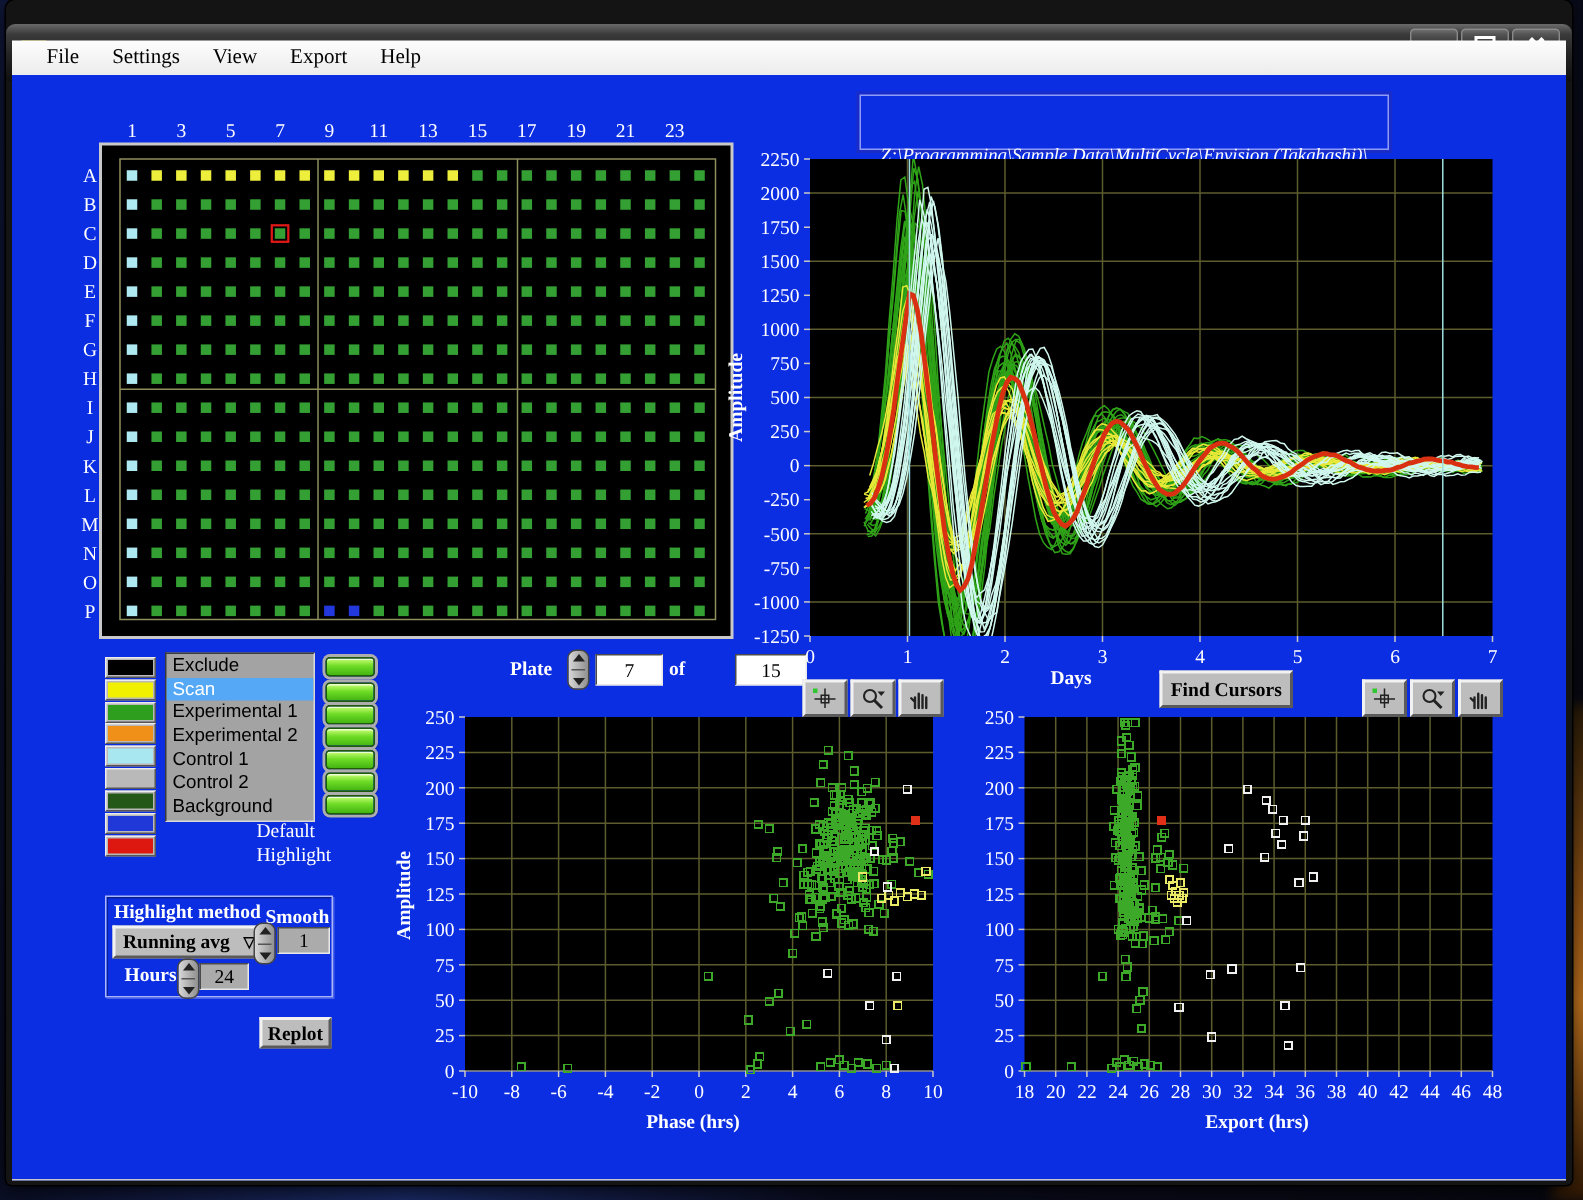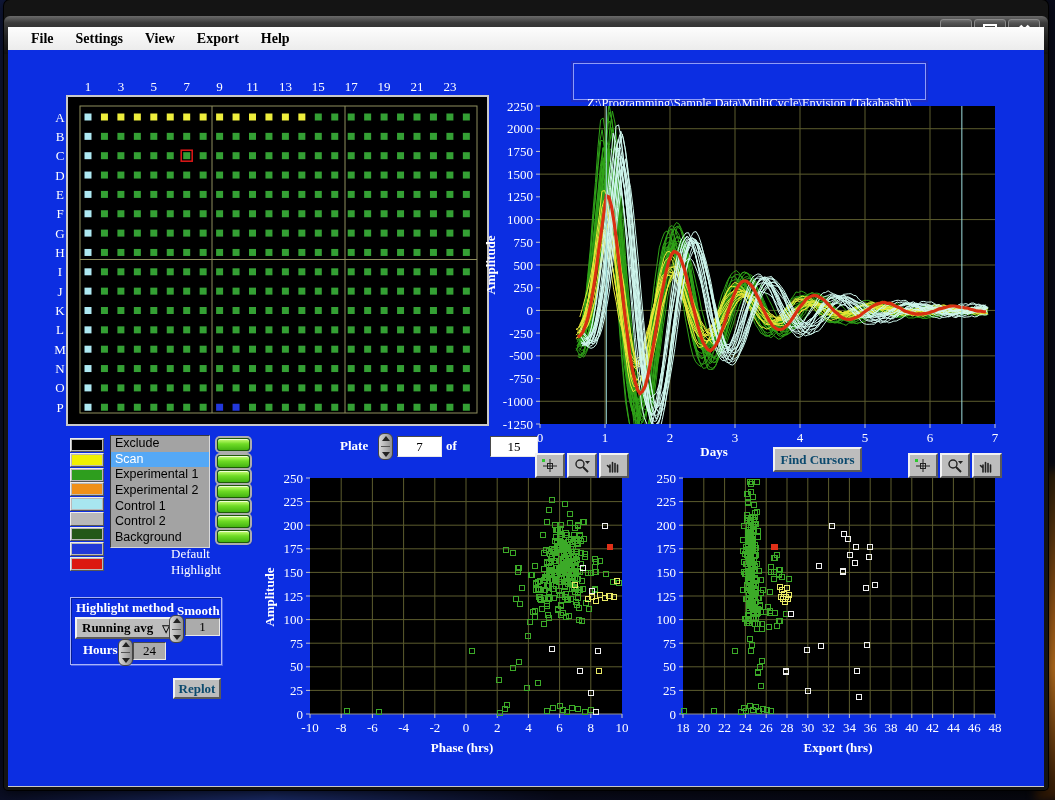--- a/index.html
+++ b/index.html
@@ -14,26 +14,26 @@
   .title-icon:before{content:"";position:absolute;left:4px;top:3px;border-left:7px solid #f0e020;border-top:4px solid transparent;border-bottom:4px solid transparent;}
   .title-text{color:#fff;font-family:"Liberation Sans",sans-serif;font-size:13px;text-shadow:0 1px 2px #000;}
   .winbtns{position:absolute;right:8px;top:3px;display:flex;gap:2px;}
   .wbtn{width:30px;height:19px;border:1px solid #8a8a8a;border-radius:3px;background:linear-gradient(rgba(255,255,255,.18),rgba(255,255,255,.04) 45%,rgba(0,0,0,.25));display:flex;align-items:center;justify-content:center;position:relative;}
   .g-min{width:11px;height:3px;background:#fff;margin-top:7px;}
   .g-max{width:10px;height:8px;border:2px solid #fff;}
   .g-close{position:relative;width:12px;height:12px;}
   .g-close:before,.g-close:after{content:"";position:absolute;left:5px;top:0;width:3px;height:12px;background:#fff;}
   .g-close:before{transform:rotate(45deg);} .g-close:after{transform:rotate(-45deg);}
   .menubar{position:absolute;left:4px;top:27px;right:4px;height:23px;background:linear-gradient(#fdfdfd,#ececec);border-bottom:1px solid #9a9a9a;display:flex;align-items:center;padding-left:12px;}
-  .menu-item{font-size:14px;color:#000;padding:12px 11px;cursor:default;font-weight:bold;}
+  .menu-item{font-size:14px;color:#000;padding:12px 11px;cursor:default;}
   
   .panel{position:absolute;left:4px;top:50px;width:1036px;height:736px;background:#0c2ee2;border-bottom:1px solid #c8c8c8;overflow:hidden;}
   .abs{position:absolute;}
   .wlabel{color:#fff;font-size:13px;font-weight:600;white-space:nowrap;}
-  .btn3d{background:#bdbdbd;border:2px solid;border-color:#f2f2f2 #5a5a5a #5a5a5a #f2f2f2;color:#0c4a6e;font-family:"Liberation Serif",serif;font-size:13px;font-weight:600;display:flex;align-items:center;justify-content:center;}
+  .btn3d{background:#bdbdbd;border:2px solid;border-color:#f2f2f2 #5a5a5a #5a5a5a #f2f2f2;color:#000000;font-family:"Liberation Serif",serif;font-size:13px;font-weight:600;display:flex;align-items:center;justify-content:center;}
   .valbox{background:#ababab;border:1px solid;border-color:#4a4a4a #e8e8e8 #e8e8e8 #4a4a4a;font-size:13px;color:#000;display:flex;align-items:center;justify-content:center;}
   .valbox.white{background:#fff;}
   .spinner{width:13px;background:linear-gradient(90deg,#d8d8d8,#8f8f8f);border:1px solid #444;border-radius:6px;display:flex;flex-direction:column;align-items:center;justify-content:space-between;padding:2px 0;}
   .spin-up{width:0;height:0;border-left:4px solid transparent;border-right:4px solid transparent;border-bottom:5px solid #222;}
   .spin-dn{width:0;height:0;border-left:4px solid transparent;border-right:4px solid transparent;border-top:5px solid #222;}
   .spin-mid{width:9px;height:1px;background:#555;}
   .dropdown{background:#bdbdbd;border:2px solid;border-color:#f2f2f2 #5a5a5a #5a5a5a #f2f2f2;display:flex;align-items:center;justify-content:space-between;padding:0 5px;font-size:13px;font-weight:600;color:#000;}
   .groupbox{border:1px solid #aab4f8;box-shadow:inset 1px 1px 0 rgba(0,0,0,.35),1px 1px 0 rgba(255,255,255,.25);}
   .listbox{background:#a3a3a3;border:1px solid;border-color:#3a3a3a #d8d8d8 #d8d8d8 #3a3a3a;font-family:"Liberation Sans",sans-serif;font-size:12.5px;color:#000;overflow:hidden;}
   .lrow{height:15.7px;line-height:15.7px;padding-left:4px;white-space:nowrap;}
@@ -542,21 +542,21 @@
     <div class="abs valbox" style="left:177px;top:568px;width:33px;height:16px;">1</div>
     <div class="abs wlabel" style="left:75px;top:592px;">Hours</div>
     <div class="abs spinner" style="left:110px;top:589px;height:21px;">
       <span class="spin-up"></span>
         <span class="spin-mid"></span>
         <span class="spin-dn"></span>
     </div>
     <div class="abs valbox" style="left:125px;top:592px;width:31px;height:16px;">24</div>
     <div class="abs btn3d" style="left:165px;top:628px;width:44px;height:17px;">Replot</div>
 
-    <div class="abs titlebox" style="left:565px;top:13px;width:338px;height:33px;">
+    <div class="abs titlebox" style="left:565px;top:13px;width:338px;height:33px;font-style:italic;">
       <div>Z:\Programming\Sample Data\MultiCycle\Envision (Takahashi)\</div>
       <div>142814  35.csv</div>
     </div>
     <svg id="main-svg" class="abs" style="left:445px;top:20px;" width="585" height="420">
         <rect x="87" y="36" width="455" height="318" fill="#000"></rect>
         <clipPath id="mclip">
           <rect x="87" y="36" width="455" height="318"></rect>
         </clipPath>
         <line x1="152" y1="36" x2="152" y2="354" stroke="#5c5c2e"></line>
         <line x1="217" y1="36" x2="217" y2="354" stroke="#5c5c2e"></line>

